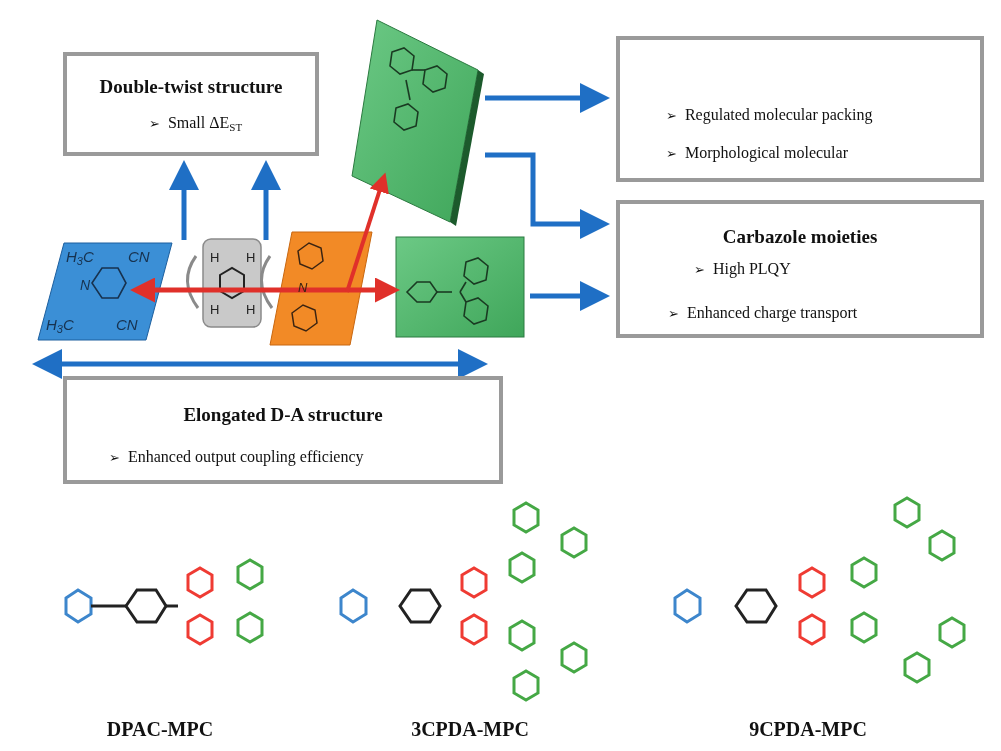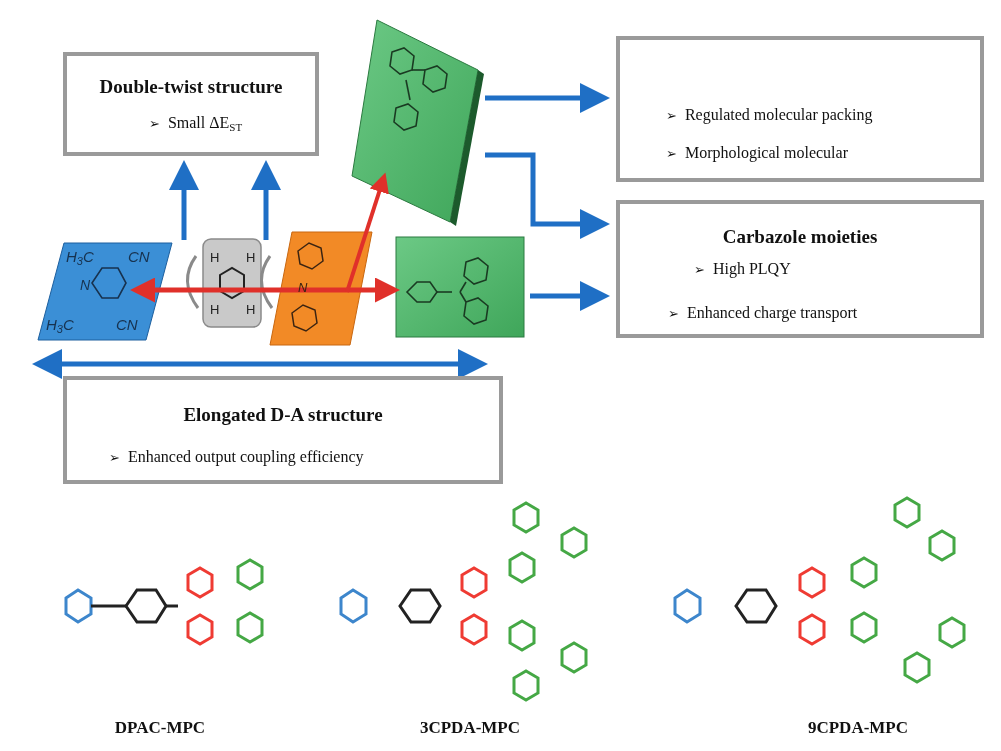--- a/index.html
+++ b/index.html
@@ -1,21 +1,21 @@
 <!DOCTYPE html>
 <html><head>
 <meta charset="utf-8">
 <style>
   html, body { margin:0; padding:0; background:#ffffff; }
   body { width:1001px; height:751px; position:relative; overflow:hidden; font-family:"Liberation Serif", serif; }
   .box { position:absolute; background:#fff; border:4px solid #9a9a9a; box-sizing:border-box; }
   .box-title { position:absolute; left:0; right:0; text-align:center; font-weight:bold; font-size:19px; color:#111; }
   .bullet { position:absolute; font-size:16px; color:#111; white-space:nowrap; }
   .bullet .arrow { font-size:13px; margin-right:8px; }
-  .label { position:absolute; font-weight:bold; font-size:17px; color:#111; text-align:center; }
+  .label { position:absolute; font-weight:bold; font-size:20px; color:#111; text-align:center; }
   svg { position:absolute; left:0; top:0; }
   .sub { font-size:11px; vertical-align:-3px; }
 </style>
 </head>
 <body>
 
 <svg width="1001" height="751" viewBox="0 0 1001 751">
   <defs>
     <marker id="blueHead" markerWidth="6" markerHeight="6" refX="4" refY="3" orient="auto" markerUnits="strokeWidth">
       <path d="M0,0 L6,3 L0,6 Z" fill="#1f6fc5"></path>
@@ -159,13 +159,13 @@
     <polygon points="852,620 864,613 876,620 876,635 864,642 852,635" stroke="#45a845"></polygon>
     <polygon points="895,505 907,498 919,505 919,520 907,527 895,520" stroke="#45a845"></polygon>
     <polygon points="930,538 942,531 954,538 954,553 942,560 930,553" stroke="#45a845"></polygon>
     <polygon points="905,660 917,653 929,660 929,675 917,682 905,675" stroke="#45a845"></polygon>
     <polygon points="940,625 952,618 964,625 964,640 952,647 940,640" stroke="#45a845"></polygon>
   </g>
 </svg>
 
 <div class="label" style="left:90px;top:718px;width:140px;">DPAC-MPC</div>
 <div class="label" style="left:400px;top:718px;width:140px;">3CPDA-MPC</div>
-<div class="label" style="left:788px;top:718px;width:140px;">9CPDA-MPC</div>
+<div class="label" style="left:738px;top:718px;width:140px;">9CPDA-MPC</div>
 
 </body></html>

